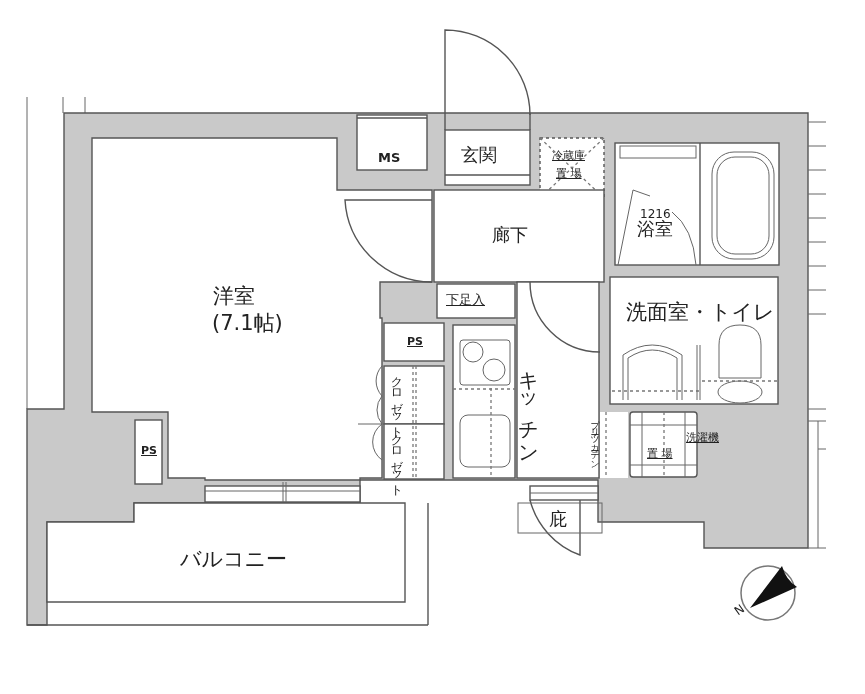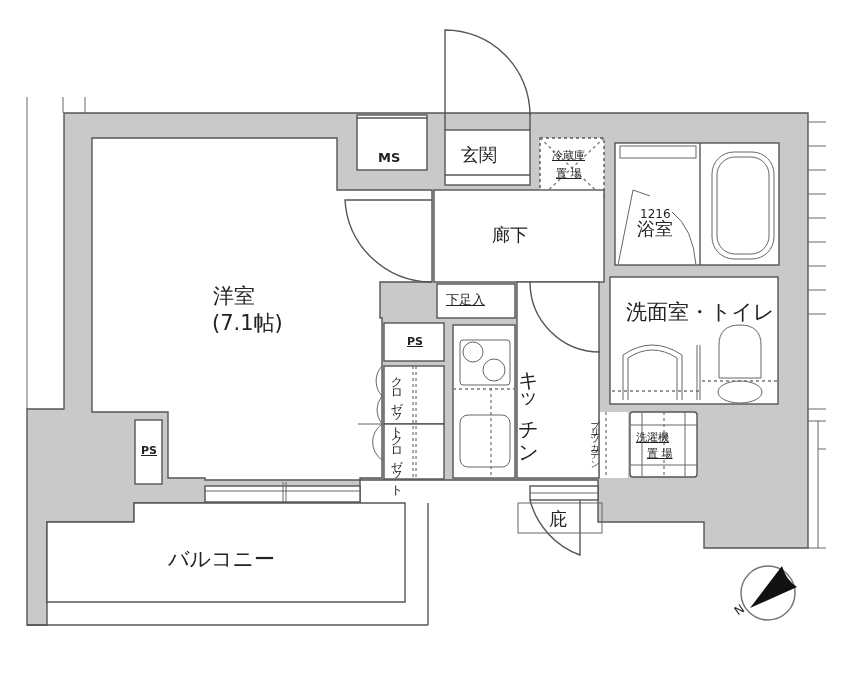--- a/index.html
+++ b/index.html
@@ -170,17 +170,17 @@
 <div class="lbl xs" style="left:446px;top:293px;font-size:13px;">下足入</div>
 <div class="lbl xs" style="left:407px;top:336px;font-weight:bold;">PS</div>
 <div class="lbl xs" style="left:141px;top:445px;font-weight:bold;">PS</div>
 <div class="lbl vert" style="left:391px;top:368px;font-size:12px;">クロゼット</div>
 <div class="lbl vert" style="left:391px;top:426px;font-size:12px;">クロゼット</div>
 <div class="lbl vert mid" style="left:519px;top:357px;font-size:20px;letter-spacing:2px;">キッチン</div>
 <div class="lbl mid" style="left:637px;top:188px;margin-top:32px;">浴室</div>
 <div class="lbl mid" style="left:640px;top:208px;font-size:12px;">1216</div>
 <div class="lbl mid" style="left:626px;top:302px;font-size:21px;">洗面室・トイレ</div>
 <div class="lbl vert" style="left:590px;top:413px;font-size:9px;letter-spacing:-1.5px;">プリーツカーテン</div>
-<div class="lbl xs" style="left:620px;top:432px;padding-left:16px;">洗濯機</div>
+<div class="lbl xs" style="left:670px;top:432px;padding-left:16px;">洗濯機</div>
 <div class="lbl xs" style="left:647px;top:448px;">置 場</div>
 <div class="lbl mid" style="left:549px;top:510px;">庇</div>
-<div class="lbl big" style="left:168px;top:549px;">バルコニー</div>
+<div class="lbl big" style="left:180px;top:549px;">バルコニー</div>
 <div class="lbl" style="left:735px;top:604px;font-size:12px;transform:rotate(-35deg);">N</div>
 
 </body></html>

